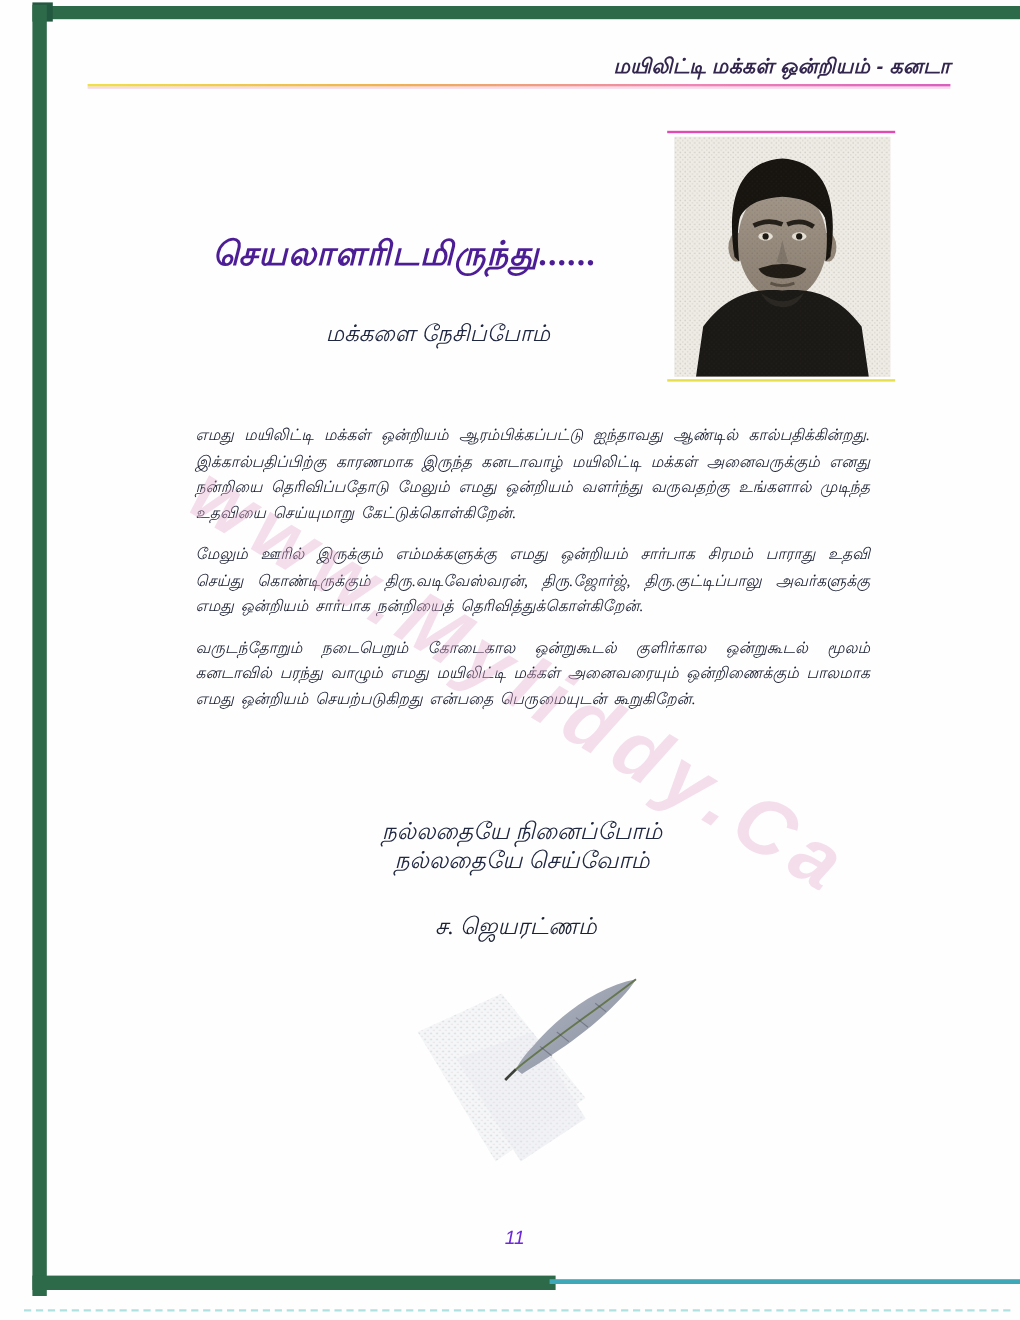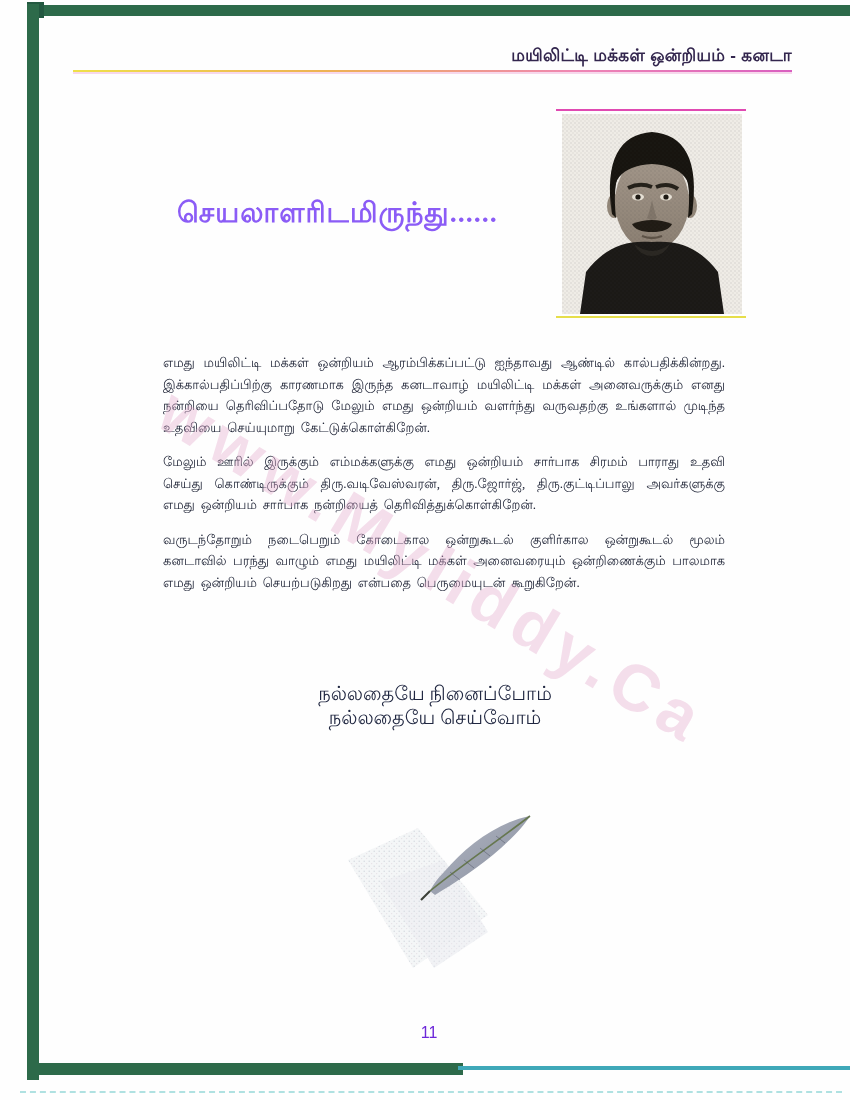--- a/index.html
+++ b/index.html
@@ -1,20 +1,21 @@
 <!DOCTYPE html>
 <html lang="ta"><head>
 <meta charset="utf-8">
 <style>
   html,body{margin:0;padding:0;background:#ffffff;}
   .page{
     position:relative;width:850px;height:1100px;overflow:hidden;
     background:#fefefe;
     font-family:"Liberation Serif","DejaVu Serif",serif;
     color:#161b2e;
+    font-style:italic;
   }
   
   .border-top{position:absolute;left:30px;top:5px;width:820px;height:11px;background:#2d6a4a;}
   .border-top-cap{position:absolute;left:27px;top:2px;width:17px;height:16px;background:#235840;}
   .border-left{position:absolute;left:27px;top:4px;width:12px;height:1076px;background:#2d6a4a;}
   .border-bottom-green{position:absolute;left:27px;top:1063px;width:436px;height:12px;background:#2d6a4a;}
   .border-bottom-teal{position:absolute;left:458px;top:1066px;width:392px;height:4px;background:#3fa8b8;}
   .border-bottom-dashed{position:absolute;left:20px;top:1091px;width:822px;height:0;border-top:2px dashed rgba(80,190,190,.45);}
   
   .header-title{
@@ -28,21 +29,21 @@
     box-shadow:0 2px 0 rgba(240,170,215,.45);
   }
   
   .photo-line-top{position:absolute;left:556px;top:109px;width:190px;height:2px;background:#e04ab2;}
   .photo-line-bottom{position:absolute;left:556px;top:316px;width:190px;height:2px;background:#e6de4a;}
   .photo{position:absolute;left:562px;top:114px;width:180px;height:200px;background:#efece6;}
   .photo svg{display:block;width:100%;height:100%;}
   
   .section-title{
     position:absolute;left:177px;top:197px;margin:0;
-    font-size:28px;font-weight:700;color:#8b5cf6;letter-spacing:1px;
+    font-size:28px;font-weight:700;color:#4c1d95;letter-spacing:1px;
   }
   .motto{position:absolute;text-align:center;font-size:19px;line-height:24px;color:#202741;}
   .motto-top{left:233px;top:267px;width:264px;}
   .motto-bottom{left:273px;top:682px;width:324px;font-size:19.5px;}
   
   .body-text{
     position:absolute;left:163px;top:352px;width:562px;
     font-size:13px;line-height:21.5px;text-align:justify;
     color:#181d30;word-spacing:2.5px;
   }
@@ -131,34 +132,36 @@
 
       <path d="M18,200 L24,158 C44,132 64,126 90,128 C116,126 136,132 156,158 L162,200 Z" fill="#1b1916"></path>
       <path d="M72,130 q18,14 36,0 q-6,12 -18,12 q-12,0 -18,-12 Z" fill="#2a2722"></path>
       <rect x="0" y="0" width="180" height="200" fill="url(#halftone)"></rect>
     </svg>
   </div>
 
   <h1 class="section-title">செயலாளரிடமிருந்து......</h1>
 
   <div class="motto motto-top">
+    <div>மக்களை நேசிப்போம்</div>
   </div>
 
   <div class="body-text">
     <p>எமது மயிலிட்டி மக்கள் ஒன்றியம் ஆரம்பிக்கப்பட்டு ஐந்தாவது ஆண்டில் கால்பதிக்கின்றது. இக்கால்பதிப்பிற்கு காரணமாக இருந்த கனடாவாழ் மயிலிட்டி மக்கள் அனைவருக்கும் எனது நன்றியை தெரிவிப்பதோடு மேலும் எமது ஒன்றியம் வளர்ந்து வருவதற்கு உங்களால் முடிந்த உதவியை செய்யுமாறு கேட்டுக்கொள்கிறேன்.</p>
     <p>மேலும் ஊரில் இருக்கும் எம்மக்களுக்கு எமது ஒன்றியம் சார்பாக சிரமம் பாராது உதவி செய்து கொண்டிருக்கும் திரு.வடிவேஸ்வரன், திரு.ஜோர்ஜ், திரு.குட்டிப்பாலு அவர்களுக்கு எமது ஒன்றியம் சார்பாக நன்றியைத் தெரிவித்துக்கொள்கிறேன்.</p>
     <p>வருடந்தோறும் நடைபெறும் கோடைகால ஒன்றுகூடல் குளிர்கால ஒன்றுகூடல் மூலம் கனடாவில் பரந்து வாழும் எமது மயிலிட்டி மக்கள் அனைவரையும் ஒன்றிணைக்கும் பாலமாக எமது ஒன்றியம் செயற்படுகிறது என்பதை பெருமையுடன் கூறுகிறேன்.</p>
   </div>
 
   <div class="motto motto-bottom">
     <div>நல்லதையே நினைப்போம்</div>
     <div>நல்லதையே செய்வோம்</div>
   </div>
 
   <div class="signature">
+    <div>ச. ஜெயரட்ணம்</div>
   </div>
 
   <div class="quill">
     <svg viewBox="0 0 200 160">
       <defs>
         <pattern id="paperdots" width="5" height="5" patternUnits="userSpaceOnUse">
           <circle cx="1.2" cy="1.2" r="0.7" fill="rgba(150,160,175,0.35)"></circle>
           <circle cx="3.6" cy="3.6" r="0.7" fill="rgba(190,160,180,0.25)"></circle>
         </pattern>
         <linearGradient id="fthr" x1="0" y1="0" x2="1" y2="1">

